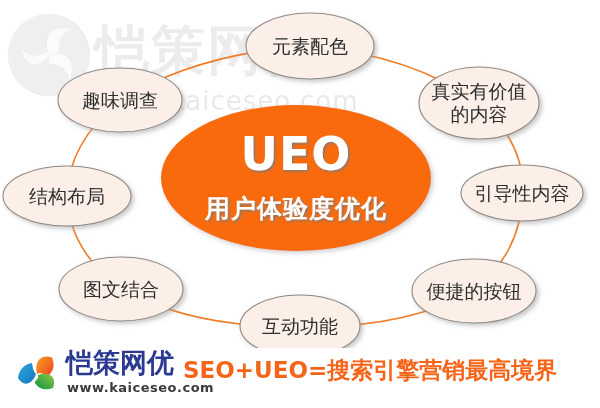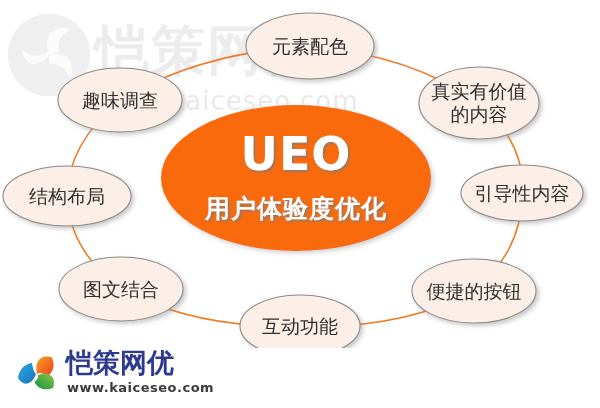--- a/index.html
+++ b/index.html
@@ -152,15 +152,16 @@
             <stop offset="1" stop-color="#27aae1"></stop>
         </linearGradient>
       </defs>
       <circle cx="50" cy="50" r="47" fill="#ffffff"></circle>
       <path d="M50 52 C44 26 58 12 80 19 C86 33 84 48 70 57 C62 50 56 48 50 52 Z" fill="url(#gOr)"></path>
       <path d="M52 54 C76 46 90 60 82 80 C67 86 52 82 45 68 C52 62 53 58 52 54 Z" fill="url(#gGr)"></path>
       <path d="M48 52 C40 74 22 78 12 60 C14 44 24 32 40 30 C41 40 44 48 48 52 Z" fill="url(#gBl)"></path>
     </svg>
     <div class="f-cn">恺策网优</div>
     <div class="f-url">www.kaiceseo.com</div>
+    <div class="f-tag">SEO+UEO=搜索引擎营销最高境界</div>
   </div>
 
 </div>
 
 </body></html>

